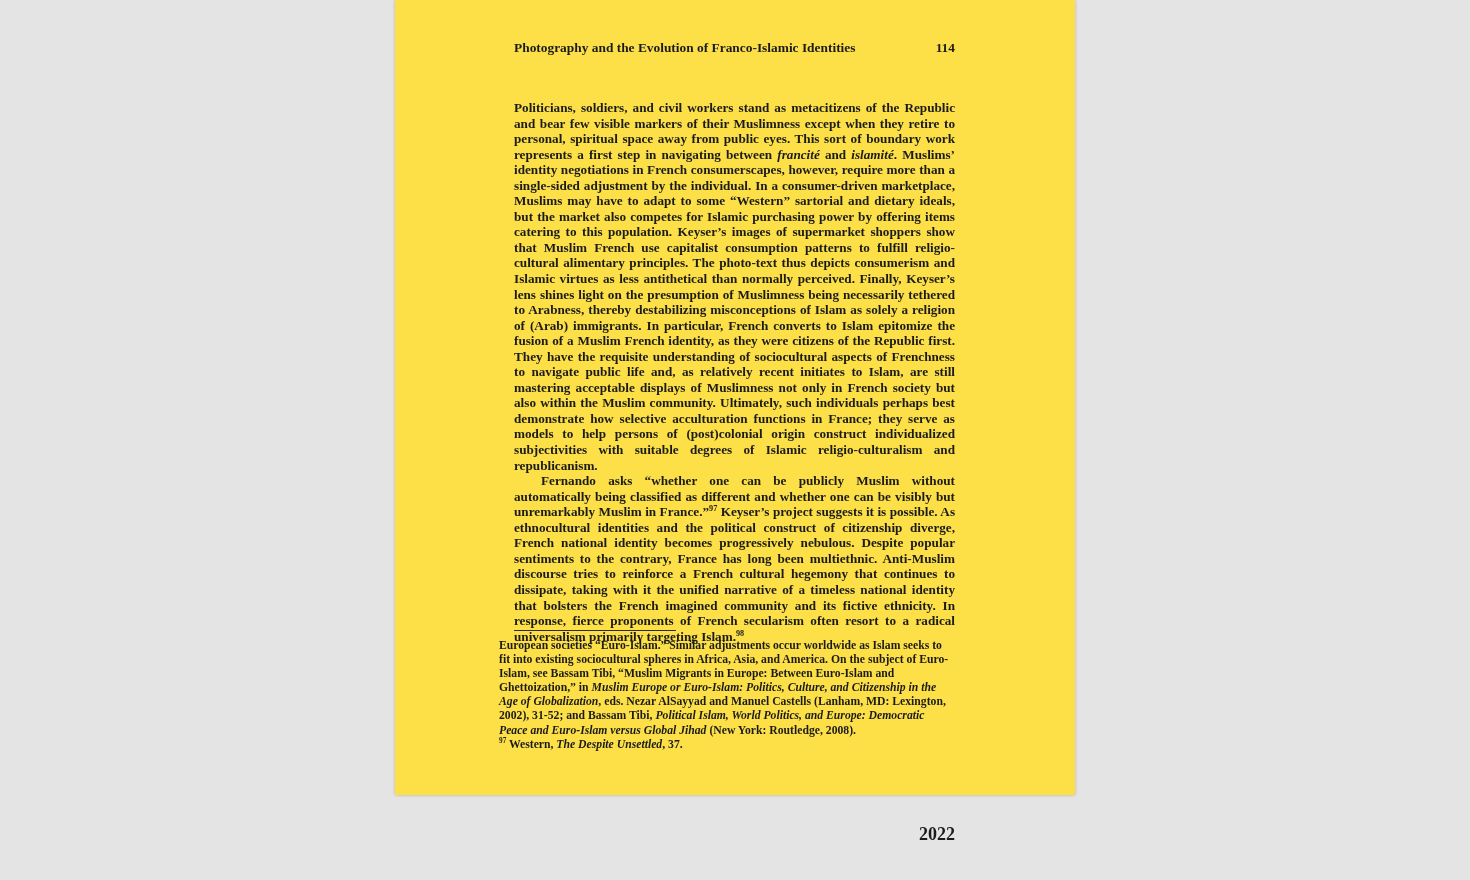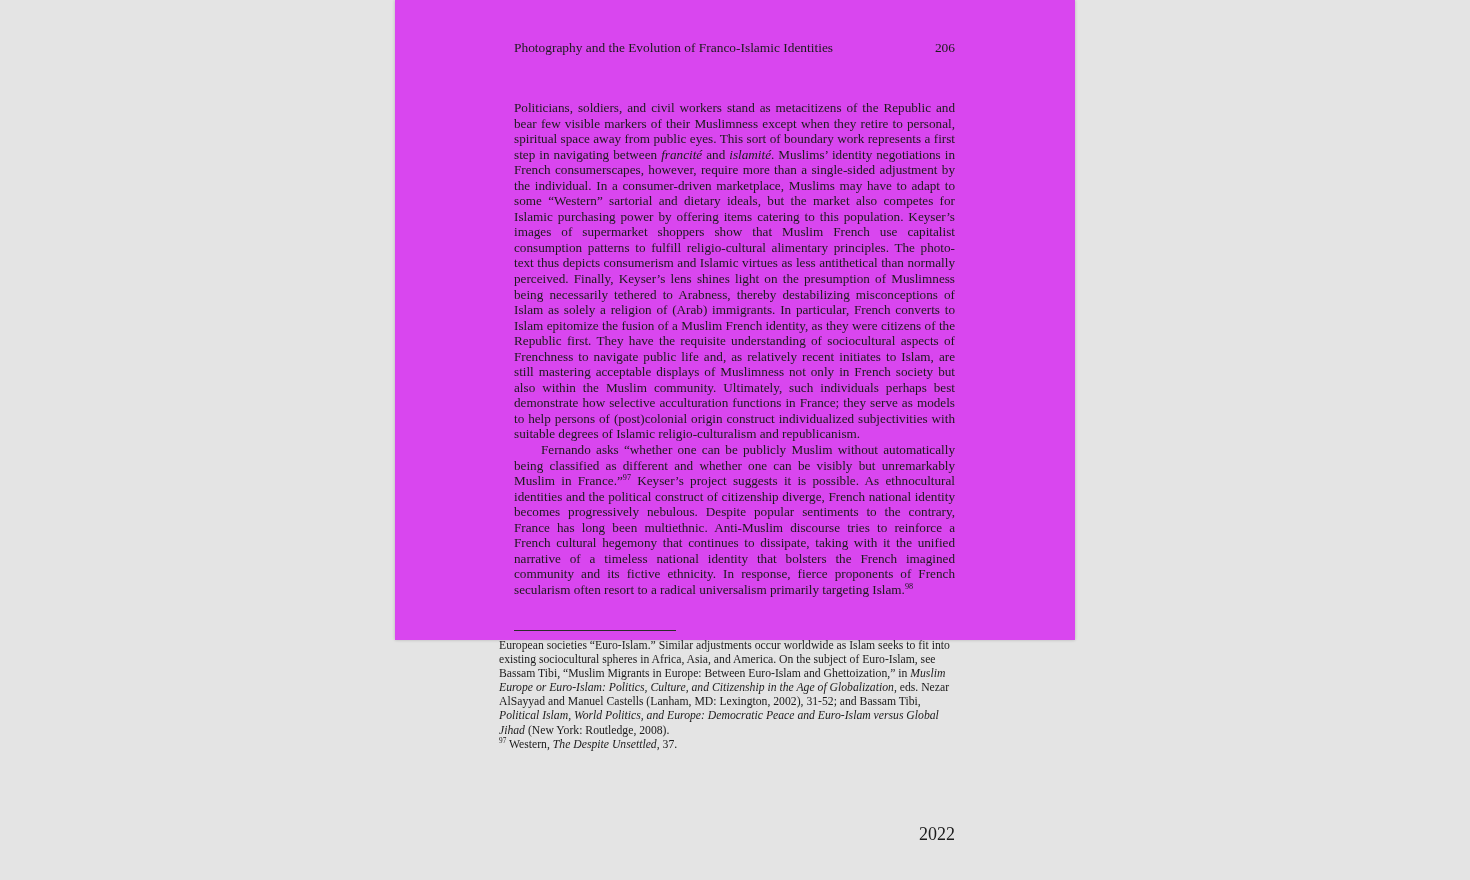--- a/index.html
+++ b/index.html
@@ -6,23 +6,24 @@
   body {
     width: 1470px; height: 880px;
     background: #e4e4e4;
     overflow: hidden;
     font-family: "Liberation Serif", "DejaVu Serif", serif;
     color: #1b1b1b;
   }
   .paper {
     position: absolute;
     left: 395px; top: 0;
-    width: 680px; height: 640px;
-    background: #d946ef;
+    width: 680px; height: 795px;
+    background: #fde047;
     box-shadow: 0 0 3px rgba(0,0,0,0.22);
+    font-weight: bold;
   }
   .running-header {
     position: absolute;
     left: 119px; right: 120px; top: 40px;
     display: flex;
     justify-content: space-between;
     font-size: 13.4px;
     line-height: 15px;
   }
   .body-text {
@@ -60,21 +61,21 @@
     font-size: 18px;
   }
 </style>
 </head>
 <body>
 
 <div class="paper">
 
   <div class="running-header">
     <span>Photography and the Evolution of Franco-Islamic Identities</span>
-    <span>206</span>
+    <span>114</span>
   </div>
 
   <div class="body-text">
       <p><span>Politicians, soldiers, and civil workers stand as metacitizens of the Republic and bear few visible markers of their Muslimness except when they retire to personal, spiritual space away from public eyes. This sort of boundary work represents a first step in navigating between </span><em>francité</em><span> and </span><em>islamité</em><span>. Muslims’ identity negotiations in French consumerscapes, however, require more than a single-sided adjustment by the individual. In a consumer-driven marketplace, Muslims may have to adapt to some “Western” sartorial and dietary ideals, but the market also competes for Islamic purchasing power by offering items catering to this population. Keyser’s images of supermarket shoppers show that Muslim French use capitalist consumption patterns to fulfill religio-cultural alimentary principles. The photo-text thus depicts consumerism and Islamic virtues as less antithetical than normally perceived. Finally, Keyser’s lens shines light on the presumption of Muslimness being necessarily tethered to Arabness, thereby destabilizing misconceptions of Islam as solely a religion of (Arab) immigrants. In particular, French converts to Islam epitomize the fusion of a Muslim French identity, as they were citizens of the Republic first. They have the requisite understanding of sociocultural aspects of Frenchness to navigate public life and, as relatively recent initiates to Islam, are still mastering acceptable displays of Muslimness not only in French society but also within the Muslim community. Ultimately, such individuals perhaps best demonstrate how selective acculturation functions in France; they serve as models to help persons of (post)colonial origin construct individualized subjectivities with suitable degrees of Islamic religio-culturalism and republicanism.</span></p>
       <p class="indent"><span>Fernando asks “whether one can be publicly Muslim without automatically being classified as different and whether one can be visibly but unremarkably Muslim in France.”</span><sup>97</sup><span> Keyser’s project suggests it is possible. As ethnocultural identities and the political construct of citizenship diverge, French national identity becomes progressively nebulous. Despite popular sentiments to the contrary, France has long been multiethnic. Anti-Muslim discourse tries to reinforce a French cultural hegemony that continues to dissipate, taking with it the unified narrative of a timeless national identity that bolsters the French imagined community and its fictive ethnicity. In response, fierce proponents of French secularism often resort to a radical universalism primarily targeting Islam.</span><sup>98</sup></p>
     </div>
 
   <div class="fn-rule"></div>
 
   <div class="footnotes">

